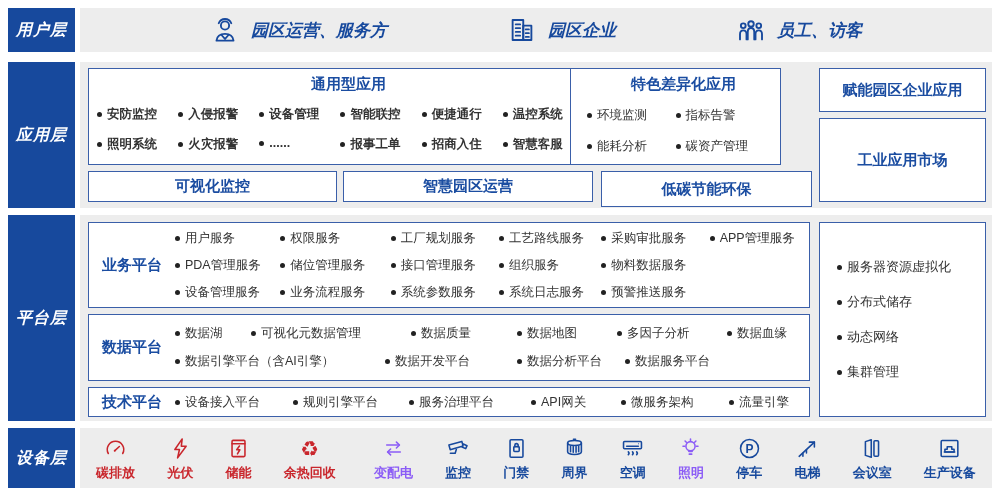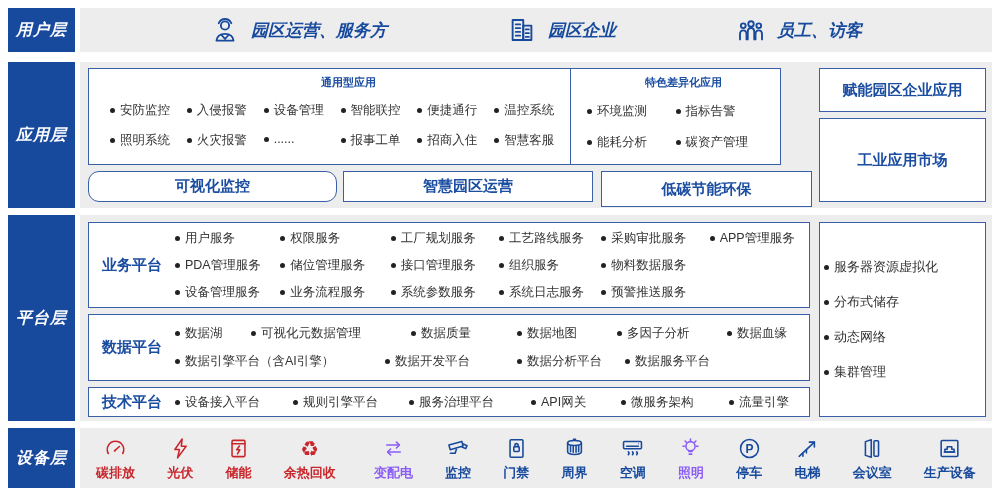--- a/index.html
+++ b/index.html
@@ -28,52 +28,52 @@
   }
 
   
   .user-band { display: flex; align-items: center; justify-content: space-around; padding: 16px 70px; }
   .user-item { display: flex; align-items: center; gap: 11px; color: #17499d; }
   .user-item .u-icon { display: flex; align-items: center; }
   .user-item .u-label { font-size: 17px; font-weight: bold; font-style: italic; color: #17499d; white-space: nowrap; }
 
   
   .box { position: absolute; background: #fff; border: 1px solid #3a5fa9; }
-  .box-title { text-align: center; color: #1b4da1; font-weight: bold; font-size: 11px; padding-left: 16px; }
+  .box-title { text-align: center; color: #1b4da1; font-weight: bold; font-size: 15px; padding-left: 16px; }
   .banner { display: flex; align-items: center; justify-content: center; color: #1b4da1; font-weight: bold; font-size: 15px; }
 
   .bullet { font-size: 12.5px; color: #333; white-space: nowrap; }
   .bullet::before {
     content: ""; display: inline-block; width: 5px; height: 5px; border-radius: 50%;
     background: #222; margin-right: 5px; vertical-align: 1px;
   }
   .cell-empty::before { display: none; }
 
   
   .box-general  { left: 8px;   top: 6px;   width: 505px; height: 97px; padding-top: 6px; }
-  #general-grid { display: grid; grid-template-columns: repeat(6, 1fr); row-gap: 13px; margin-top: 12px; padding: 0 21px; }
+  #general-grid { display: grid; grid-template-columns: repeat(6, 1fr); row-gap: 13px; margin-top: 12px; padding: 0 8px; font-weight: bold; }
   .box-special  { left: 490px; top: 6px;   width: 211px; height: 97px; padding-top: 6px; }
   #special-grid { display: grid; grid-template-columns: 1fr 1fr; row-gap: 14px; margin-top: 13px; padding: 0 16px; }
   .box-right-top    { left: 739px; top: 6px;  width: 167px; height: 44px; }
   .box-right-bottom { left: 739px; top: 56px; width: 167px; height: 84px; }
-  .banner-1 { left: 8px;   top: 109px; width: 249px; height: 31px; border-radius: 11px; }
+  .banner-1 { left: 8px;   top: 109px; width: 249px; height: 31px; }
   .banner-2 { left: 263px; top: 109px; width: 250px; height: 31px; }
   .banner-3 { left: 521px; top: 109px; width: 211px; height: 36px; }
 
   
   .box-business { left: 8px; top: 7px;   width: 722px; height: 86px; display: flex; align-items: center; }
   .box-data     { left: 8px; top: 99px;  width: 722px; height: 67px; display: flex; align-items: center; }
   .box-tech     { left: 8px; top: 172px; width: 722px; height: 30px; display: flex; align-items: center; }
   .p-label { width: 86px; flex: none; text-align: center; color: #1b4da1; font-weight: bold; font-size: 15px; }
   #business-grid { flex: 1; display: grid; grid-template-columns: 1.05fr 1.1fr 1.08fr 1.02fr 1.08fr 0.95fr; row-gap: 10px; padding-right: 4px; }
   .data-rows { flex: 1; display: flex; flex-direction: column; gap: 11px; }
   #data-row1 { display: grid; grid-template-columns: 76px 160px 106px 100px 110px auto; }
   #data-row2 { display: grid; grid-template-columns: 210px 132px 108px auto; }
   #tech-grid { flex: 1; display: grid; grid-template-columns: 118px 116px 122px 90px 108px auto; }
-  .box-infra { left: 739px; top: 7px; width: 167px; height: 195px; display: flex; flex-direction: column; justify-content: center; gap: 17px; padding-left: 4px; }
+  .box-infra { left: 739px; top: 7px; width: 167px; height: 195px; display: flex; flex-direction: column; justify-content: center; gap: 17px; padding-left: 17px; }
   .box-infra .bullet { font-size: 13px; }
 
   
   .device-band { display: flex; align-items: center; justify-content: space-between; padding: 0 16px; }
   .dev-item  { display: flex; flex-direction: column; align-items: center; gap: 2px; }
   .dev-icon  { height: 27px; display: flex; align-items: center; justify-content: center; }
   .dev-label { font-size: 13px; font-weight: bold; white-space: nowrap; }
 </style>
 </head>
 <body>

